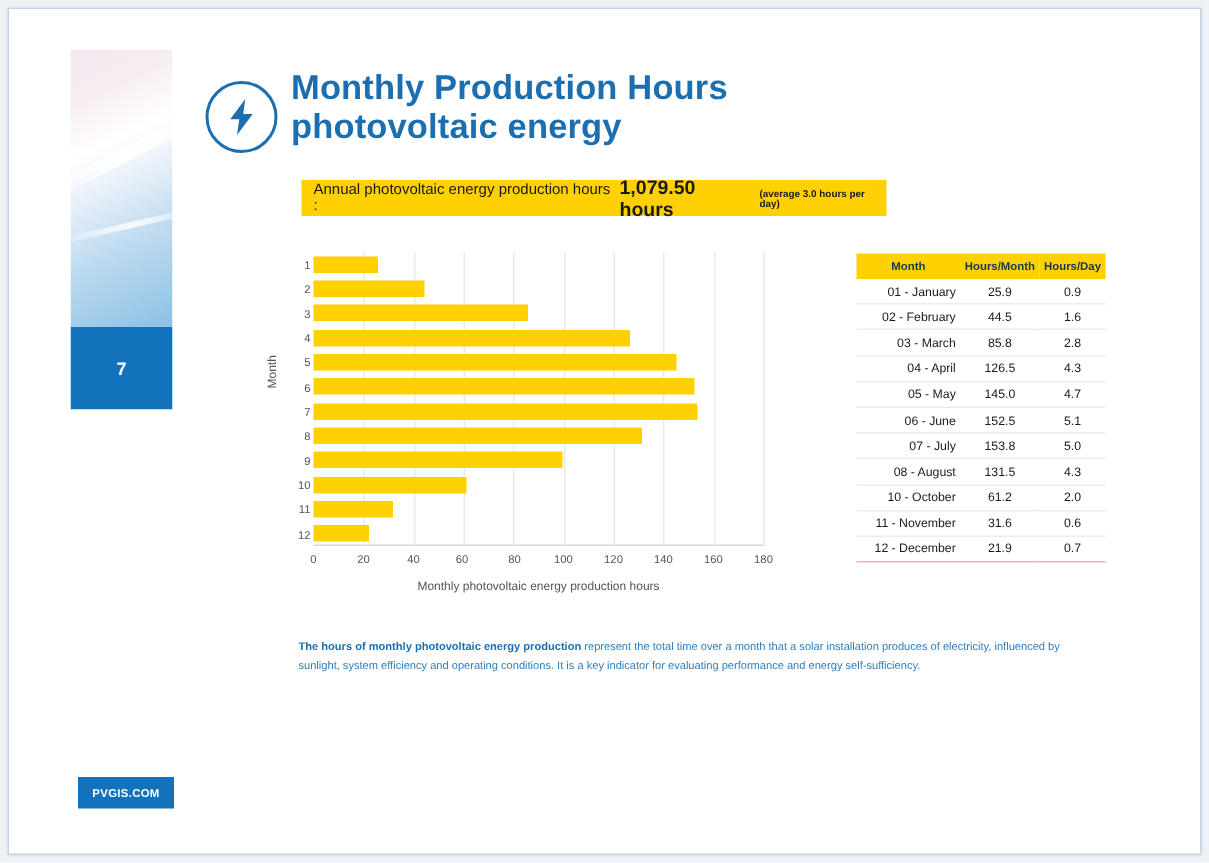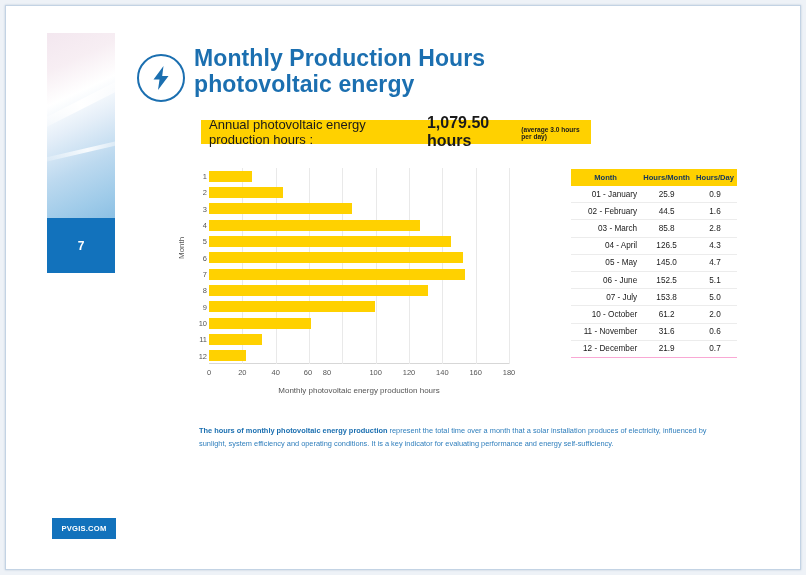--- a/index.html
+++ b/index.html
@@ -67,22 +67,22 @@
   
   .banner{
     position:absolute;left:195px;top:114px;
     width:390px;height:24px;
     background:#ffd100;
     display:flex;align-items:center;
     padding-left:8px;
     box-sizing:border-box;
     color:#1a1a1a;
   }
-  .banner .lbl{font-size:13px;}
-  .banner .val{font-size:16px;font-weight:bold;margin-left:3px;}
+  .banner .lbl{font-size:10px;}
+  .banner .val{font-size:13px;font-weight:bold;margin-left:3px;}
   .banner .sub{font-size:6.6px;font-weight:bold;margin-left:4px;margin-top:2px;}
 
   
   .chart{
     position:absolute;left:175px;top:158px;
     width:345px;height:235px;
   }
   .y-axis-title{
     position:absolute;left:-4px;top:95px;
     font-size:8px;color:#555;
@@ -256,21 +256,21 @@
         <div class="row" style="top: 179.667px; width: 300px;">
           <div class="bar" style="width: 36.5px; background: rgb(255, 209, 0);"></div>
         </div>
         <div class="ytick" style="top: 183.667px; line-height: 9px;">12</div>
       </div>
     <div class="x-axis-title">Monthly photovoltaic energy production hours</div>
   <div class="xtick" style="left: 28px;">0</div>
       <div class="xtick" style="left: 61.3333px;">20</div>
       <div class="xtick" style="left: 94.6667px;">40</div>
       <div class="xtick" style="left: 111px; padding-left: 32px;">60</div>
-      <div class="xtick" style="left: 146px;">80</div>
+      <div class="xtick" style="left: 162px;">80</div>
       <div class="xtick" style="left: 194.667px;">100</div>
       <div class="xtick" style="left: 228px;">120</div>
       <div class="xtick" style="left: 261.333px;">140</div>
       <div class="xtick" style="left: 294.667px;">160</div>
       <div class="xtick" style="left: 328px;">180</div>
     </div>
 
   <table class="table">
     <thead>
       <tr>
@@ -309,20 +309,25 @@
           <td class="mon">06 - June</td>
           <td>152.5</td>
           <td>5.1</td>
         </tr>
         <tr>
           <td class="mon">07 - July</td>
           <td>153.8</td>
           <td>5.0</td>
         </tr>
         <tr>
+          <td class="mon">08 - August</td>
+          <td>131.5</td>
+          <td>4.3</td>
+        </tr>
+        <tr>
           <td class="mon">10 - October</td>
           <td>61.2</td>
           <td>2.0</td>
         </tr>
         <tr>
           <td class="mon">11 - November</td>
           <td>31.6</td>
           <td>0.6</td>
         </tr>
         <tr>

